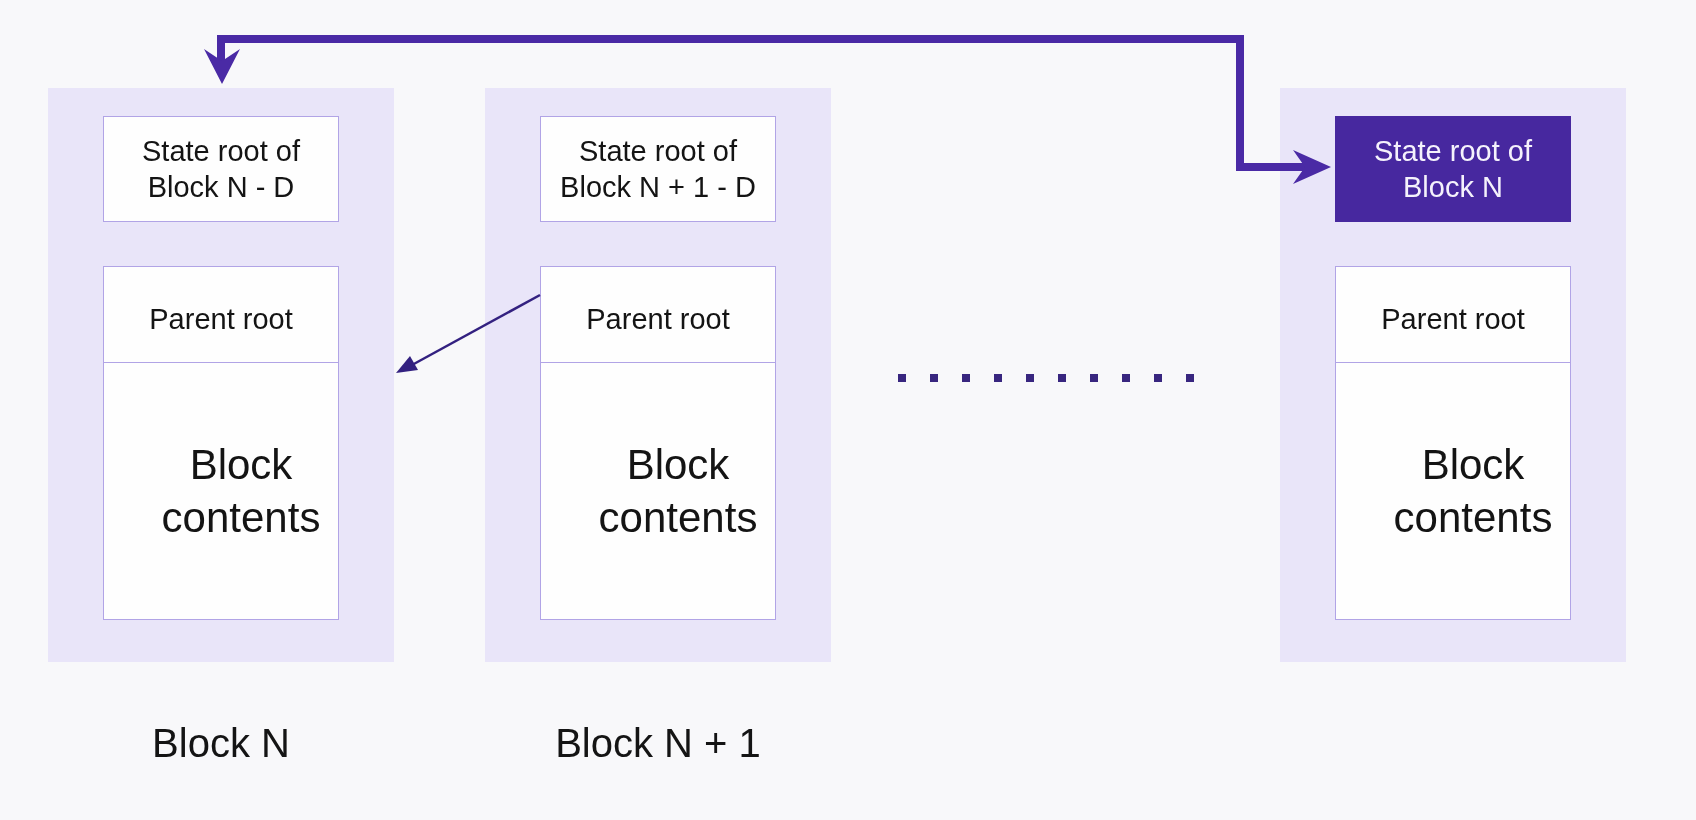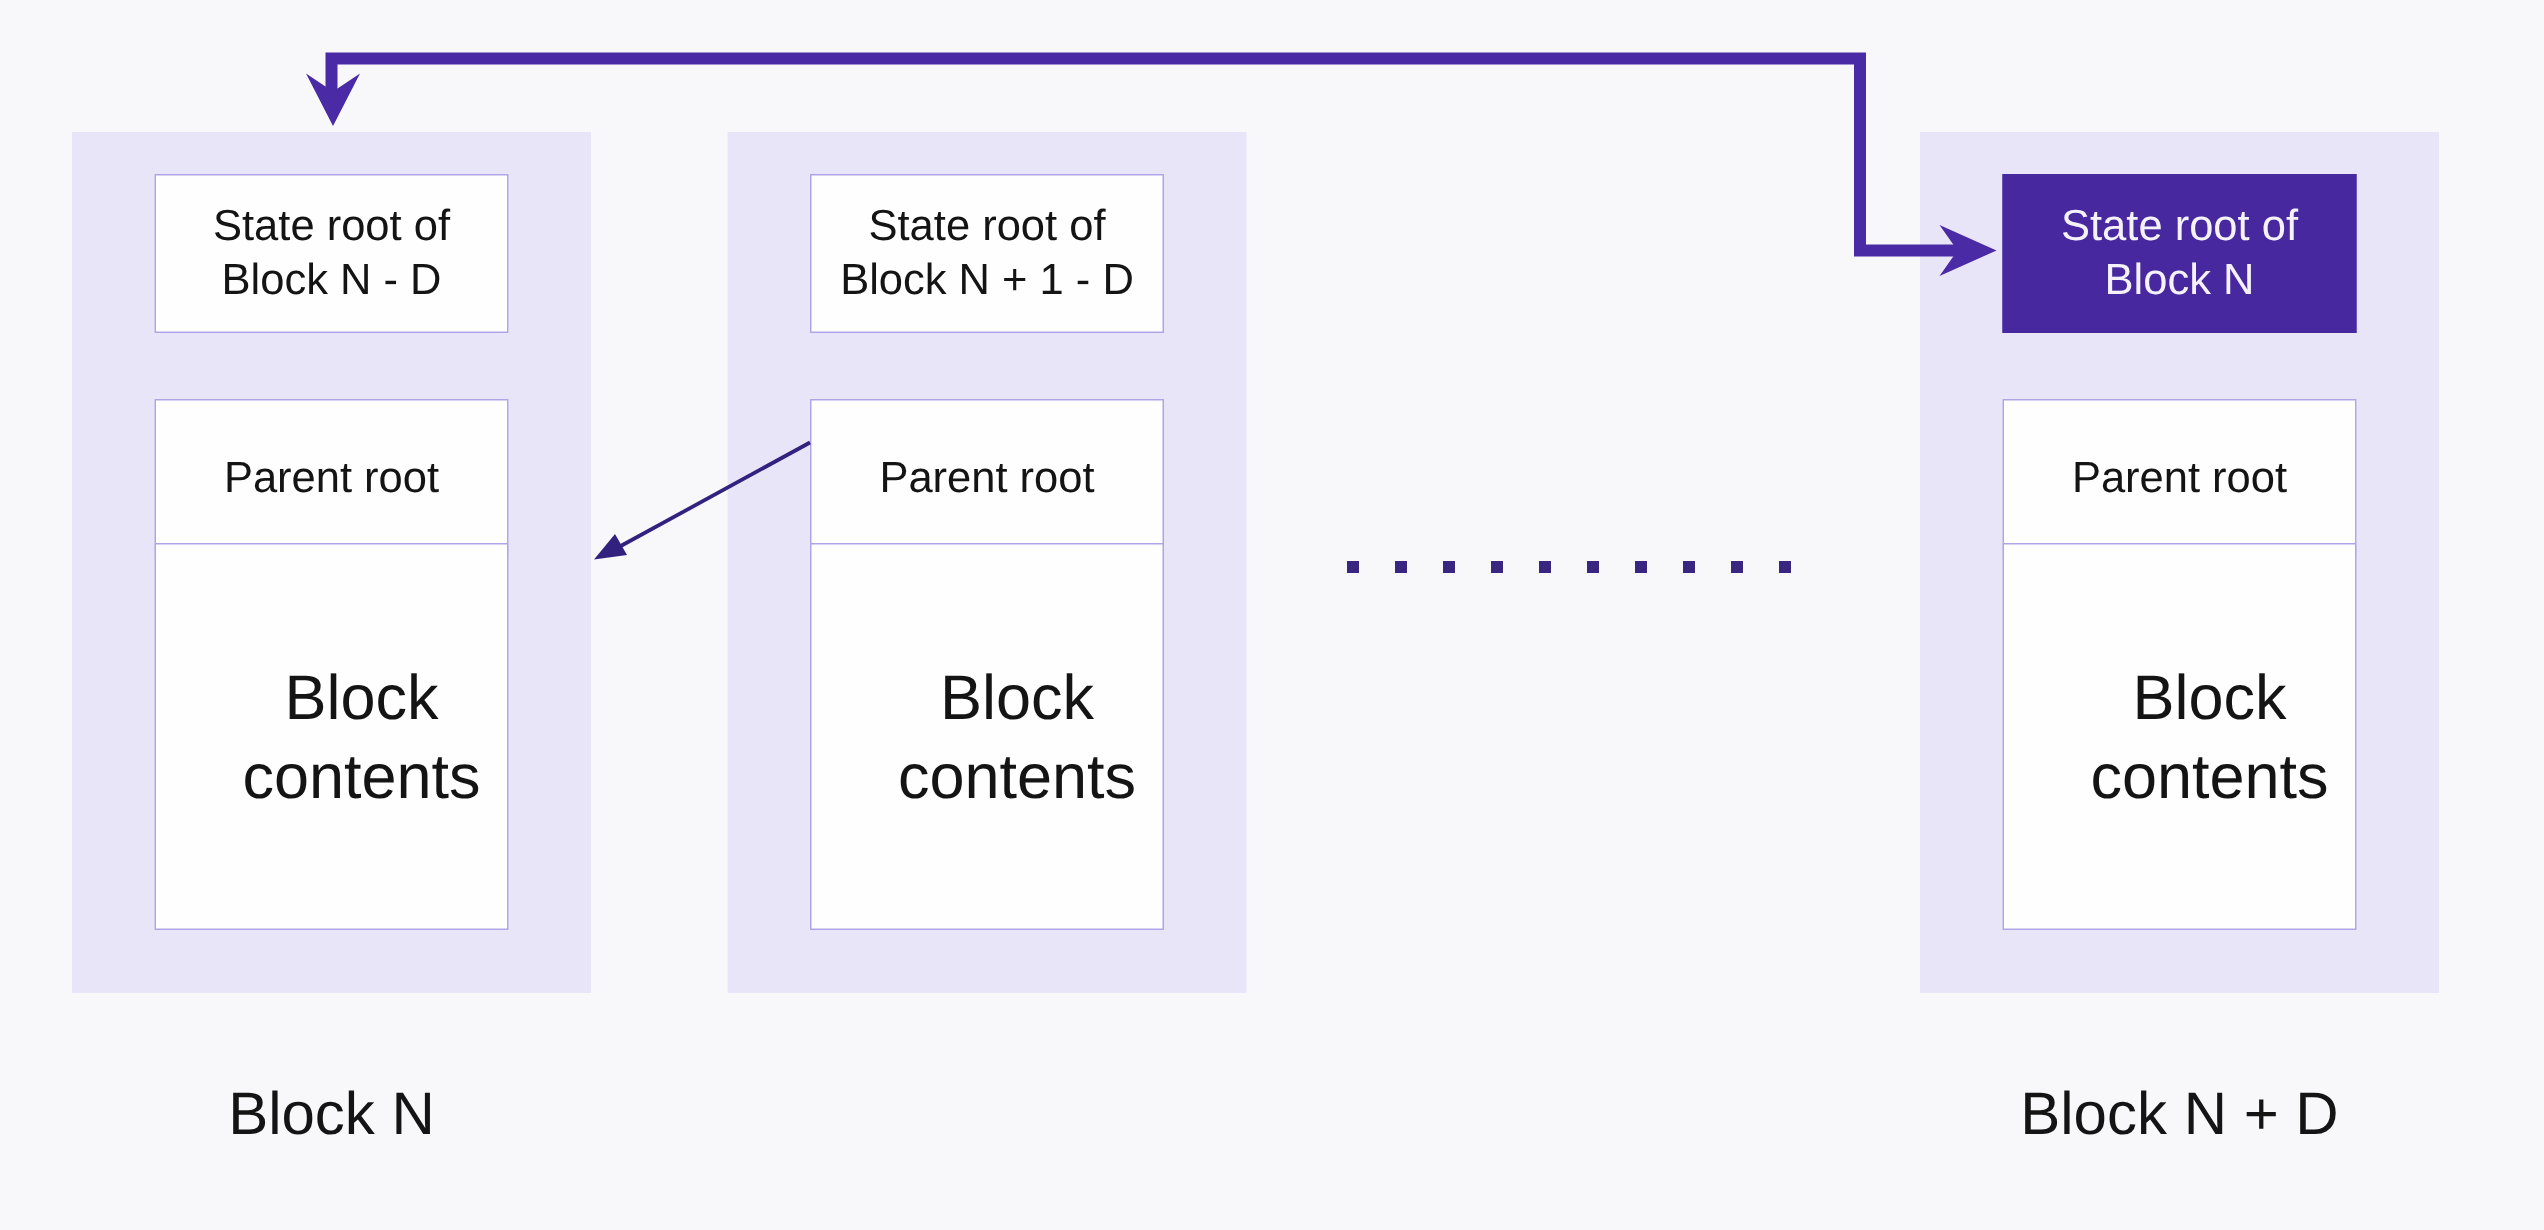--- a/index.html
+++ b/index.html
@@ -149,21 +149,21 @@
       <span class="dot"></span>
       <span class="dot"></span>
       <span class="dot"></span>
       <span class="dot"></span>
       <span class="dot"></span>
       <span class="dot"></span>
       <span class="dot"></span>
     </div>
 
   <div class="block-label c1" style="left:48px">Block N</div>
-  <div class="block-label c3" style="left:1280px">Block N + D</div>
+  <div class="block-label c2" style="left:485px">Block N + 1</div>
 
   <svg class="overlay" viewBox="0 0 1696 820" xmlns="http://www.w3.org/2000/svg">
 
     <path d="M 221 68 L 221 39 L 1240 39 L 1240 167 L 1306 167" fill="none" stroke="var(--accent)" stroke-width="8" stroke-linejoin="miter"></path>
 
     <polygon points="204,49 222,61 240,49 222,84" fill="var(--accent)"></polygon>
 
     <polygon points="1293,150 1305,167 1293,184 1331,167" fill="var(--accent)"></polygon>
 
     <line x1="540" y1="295" x2="412" y2="365" stroke="var(--thin_arrow)" stroke-width="2.5"></line>

